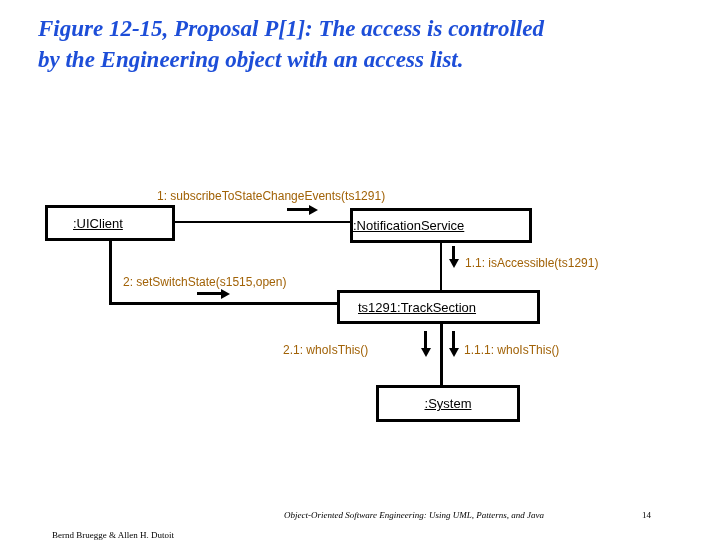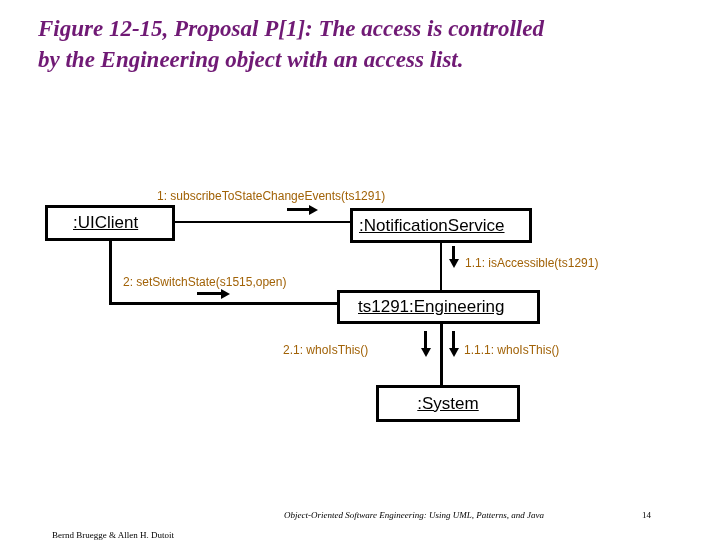--- a/index.html
+++ b/index.html
@@ -16,33 +16,33 @@
     color: #000000;
   }
   .title {
     position: absolute;
     left: 38px; top: 13px;
     font-family: "Liberation Serif", serif;
     font-weight: bold;
     font-style: italic;
     font-size: 23px;
     line-height: 31px;
-    color: #701a75;
+    color: #1d4ed8;
     white-space: nowrap;
   }
   .obj-box {
     position: absolute;
     box-sizing: border-box;
     border: 3px solid #000000;
     background: #ffffff;
     display: flex;
     align-items: center;
   }
   .obj-label {
-    font-size: 17px;
+    font-size: 13px;
     color: #000000;
     text-decoration: underline;
     white-space: nowrap;
   }
   .msg-label {
     position: absolute;
     font-size: 12px;
     color: #a16207;
     white-space: nowrap;
   }
@@ -90,36 +90,36 @@
 
   <div class="msg-label" style="left:157px; top:189px;">1: subscribeToStateChangeEvents(ts1291)</div>
   <div class="arrow-right" style="left:287px; top:208px; width:22px;"></div>
 
   <div class="hline" style="left:174px; top:221px; width:177px; height:2px;"></div>
 
   <div class="obj-box" style="left:45px; top:205px; width:130px; height:36px; padding-left:25px;">
     <span class="obj-label">:UIClient</span>
   </div>
 
-  <div class="obj-box" style="left:350px; top:208px; width:182px; height:35px; padding-left:6px;">
+  <div class="obj-box" style="left:350px; top:208px; width:182px; height:35px; ">
     <span class="obj-label">:NotificationService</span>
   </div>
 
   <div class="vline" style="left:440px; top:243px; width:2px; height:49px;"></div>
   <div class="arrow-down" style="left:452px; top:246px; height:13px;"></div>
   <div class="msg-label" style="left:465px; top:256px;">1.1: isAccessible(ts1291)</div>
 
   <div class="vline" style="left:109px; top:241px; width:3px; height:64px;"></div>
   <div class="hline" style="left:109px; top:302px; width:228px; height:3px;"></div>
 
   <div class="msg-label" style="left:123px; top:275px;text-align:right;">2: setSwitchState(s1515,open)</div>
   <div class="arrow-right" style="left:197px; top:292px; width:24px;"></div>
 
   <div class="obj-box" style="left:337px; top:290px; width:203px; height:34px; padding-left:18px;">
-    <span class="obj-label">ts1291:Engineering</span>
+    <span class="obj-label">ts1291:TrackSection</span>
   </div>
 
   <div class="vline" style="left:440px; top:324px; width:3px; height:61px;"></div>
   <div class="arrow-down" style="left:424px; top:331px; height:17px;"></div>
   <div class="arrow-down" style="left:452px; top:331px; height:17px;"></div>
   <div class="msg-label" style="left:283px; top:343px;">2.1: whoIsThis()</div>
   <div class="msg-label" style="left:464px; top:343px;">1.1.1: whoIsThis()</div>
 
   <div class="obj-box" style="left:376px; top:385px; width:144px; height:37px; justify-content:center;">
     <span class="obj-label">:System</span>

